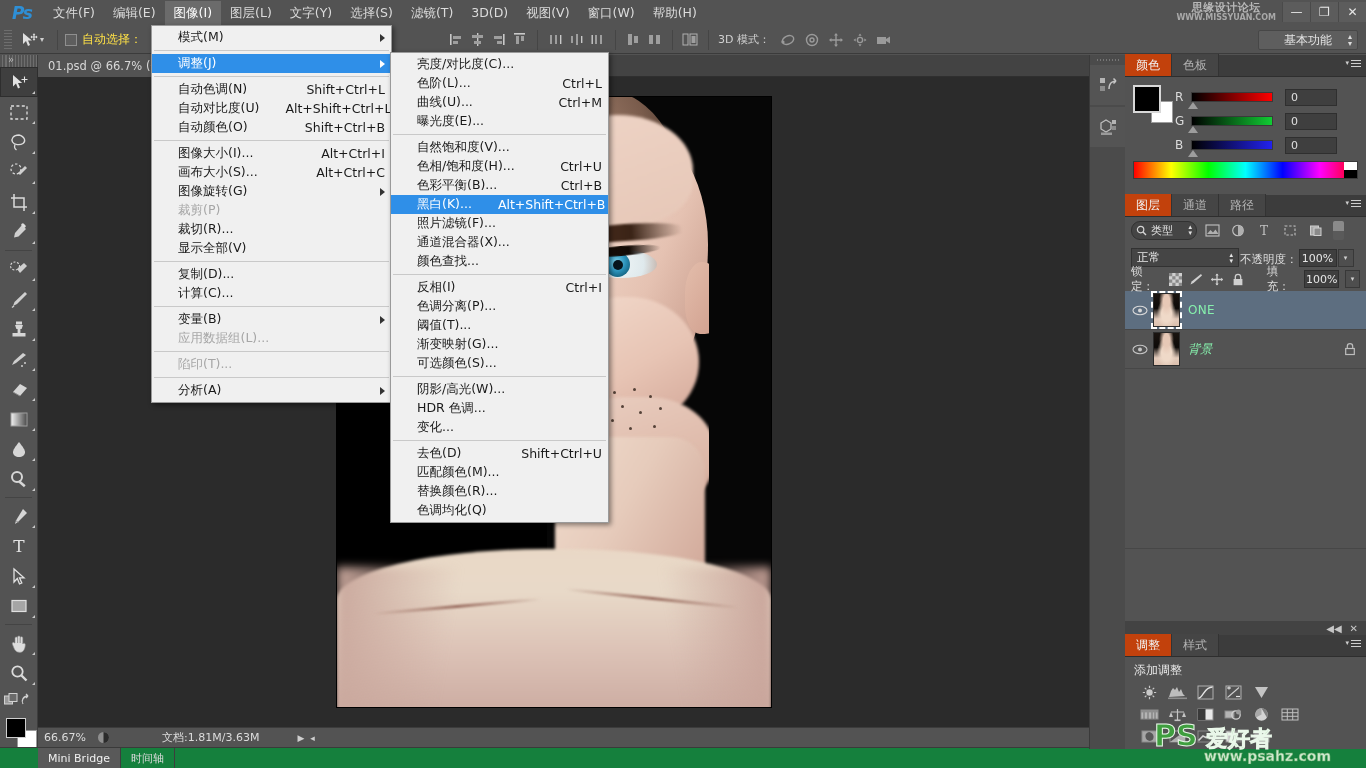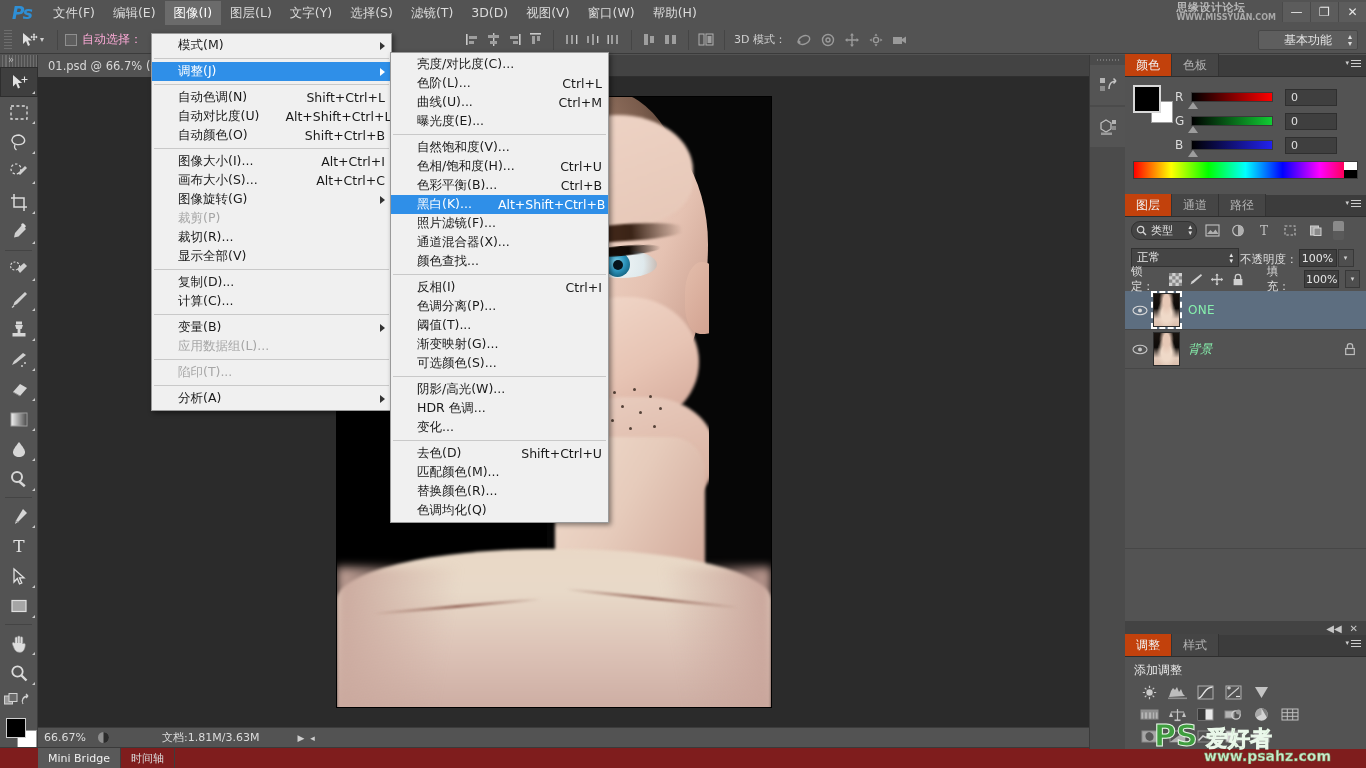--- a/index.html
+++ b/index.html
@@ -29,21 +29,21 @@
   .menubar .mi {
     padding: 4px 9px 5px 9px; font-size:12.5px; color:#dcdcdc;
     cursor:default; white-space:nowrap; line-height:15px;
   }
   .menubar .mi.active { background:#6b6b6b; color:#fff; }
   .title-right {
     position:absolute; right:0; top:0; height:26px; display:flex; align-items:center;
   }
   .wm-title {
     font-size:11px; color:#b8b8b8; letter-spacing:0.5px; margin-right:6px;
-    display:flex; flex-direction:column; align-items:flex-start; line-height:10px;
+    display:flex; flex-direction:column; align-items:center; line-height:10px;
     font-weight:bold;
   }
   .wm-title .l2 { font-size:8px; color:#a9a9a9; letter-spacing:0px;}
   .win-btns { display:flex; height:26px; }
   .win-btn {
     width:28px; height:20px; margin-top:2px; display:flex; align-items:center;
     justify-content:center; color:#e8e8e8; font-size:12px; background:#5c5c5c;
     border-left:1px solid #4a4a4a;
   }
 
@@ -58,21 +58,21 @@
   }
   .opt-tool {
     width:26px;height:22px;display:flex;align-items:center;justify-content:center;
     position:relative;
   }
   .opt-caret { font-size:8px; color:#cfcfcf; margin-left:-2px; margin-right:6px; }
   .divider-v { width:1px; height:20px; background:#454545; margin:0 7px; }
   .opt-check {
     width:12px;height:12px;border:1px solid #8f8f8f;background:#5e5e5e;margin-right:5px;
   }
-  .opt-label { font-size:12px; color:#f9a8d4; margin-right:20px; white-space:nowrap;}
+  .opt-label { font-size:12px; color:#fde047; margin-right:4px; white-space:nowrap;}
   .align-icon {
     width:17px;height:18px;display:flex;align-items:center;justify-content:center;
     margin:0 2px;
   }
   .opt3d { font-size:11px; color:#d0d0d0; margin:0 6px 0 2px; white-space:nowrap; }
   .o3d-icon { width:22px;height:20px;display:flex;align-items:center;justify-content:center;margin:0 1px;}
   .workspace-select {
     position:absolute; right:8px; top:4px; width:100px; height:20px;
     background:#5e5e5e; border:1px solid #474747; border-radius:2px;
     display:flex;align-items:center; justify-content:center; font-size:12px; color:#e4e4e4;
@@ -248,21 +248,21 @@
     border-top:1px solid #3c3c3c;
   }
   .st-zoom { width:56px; padding-left:6px; font-size:11px; color:#dcdcdc;}
   .st-icon { width:18px;height:16px;display:flex;align-items:center;justify-content:center;}
   .st-doc { font-size:11px; color:#dcdcdc; margin-left:50px; white-space:nowrap;}
   .st-arrow { margin-left:38px; font-size:9px; color:#cfcfcf;}
   .st-arrow2 { margin-left:6px; font-size:9px; color:#cfcfcf;}
 
   .bottombar {
     position:absolute; left:0; top:747px; width:1366px; height:21px;
-    background:#7f1d1d; display:flex; align-items:center; border-top:1px solid #3a3a3a;
+    background:#15803d; display:flex; align-items:center; border-top:1px solid #3a3a3a;
   }
   .bb-tab {
     height:21px; padding:0 10px; display:flex;align-items:center;font-size:11px;
     color:#d9d9d9; border-right:1px solid #3d3d3d;
   }
   .bb-tab.active { background:#595959; color:#f0f0f0; }
 
   
   .icon-rail {
     position:absolute; left:1089px; top:55px; width:36px; height:694px;
@@ -397,21 +397,21 @@
   .menu .row.hl .key { color:#fff; }
   .menu .row.disabled { color:#a6a6a6; }
   .menu .row .arrow {
     position:absolute; right:6px; width:0;height:0;
     border-top:4px solid transparent; border-bottom:4px solid transparent;
     border-left:5px solid #333;
   }
   .menu .row.hl .arrow { border-left-color:#fff; }
   .menu .sep { height:1px; background:#c9c9c9; margin:3px 2px; }
 
-  #menu-image { left:151px; top:33px; width:241px; }
+  #menu-image { left:151px; top:25px; width:241px; }
   #menu-adjust { left:390px; top:52px; width:219px; }
 
   svg { display:block; }
 </style>
 </head>
 <body>
 
 <div class="app">
 
   <div class="titlebar">

